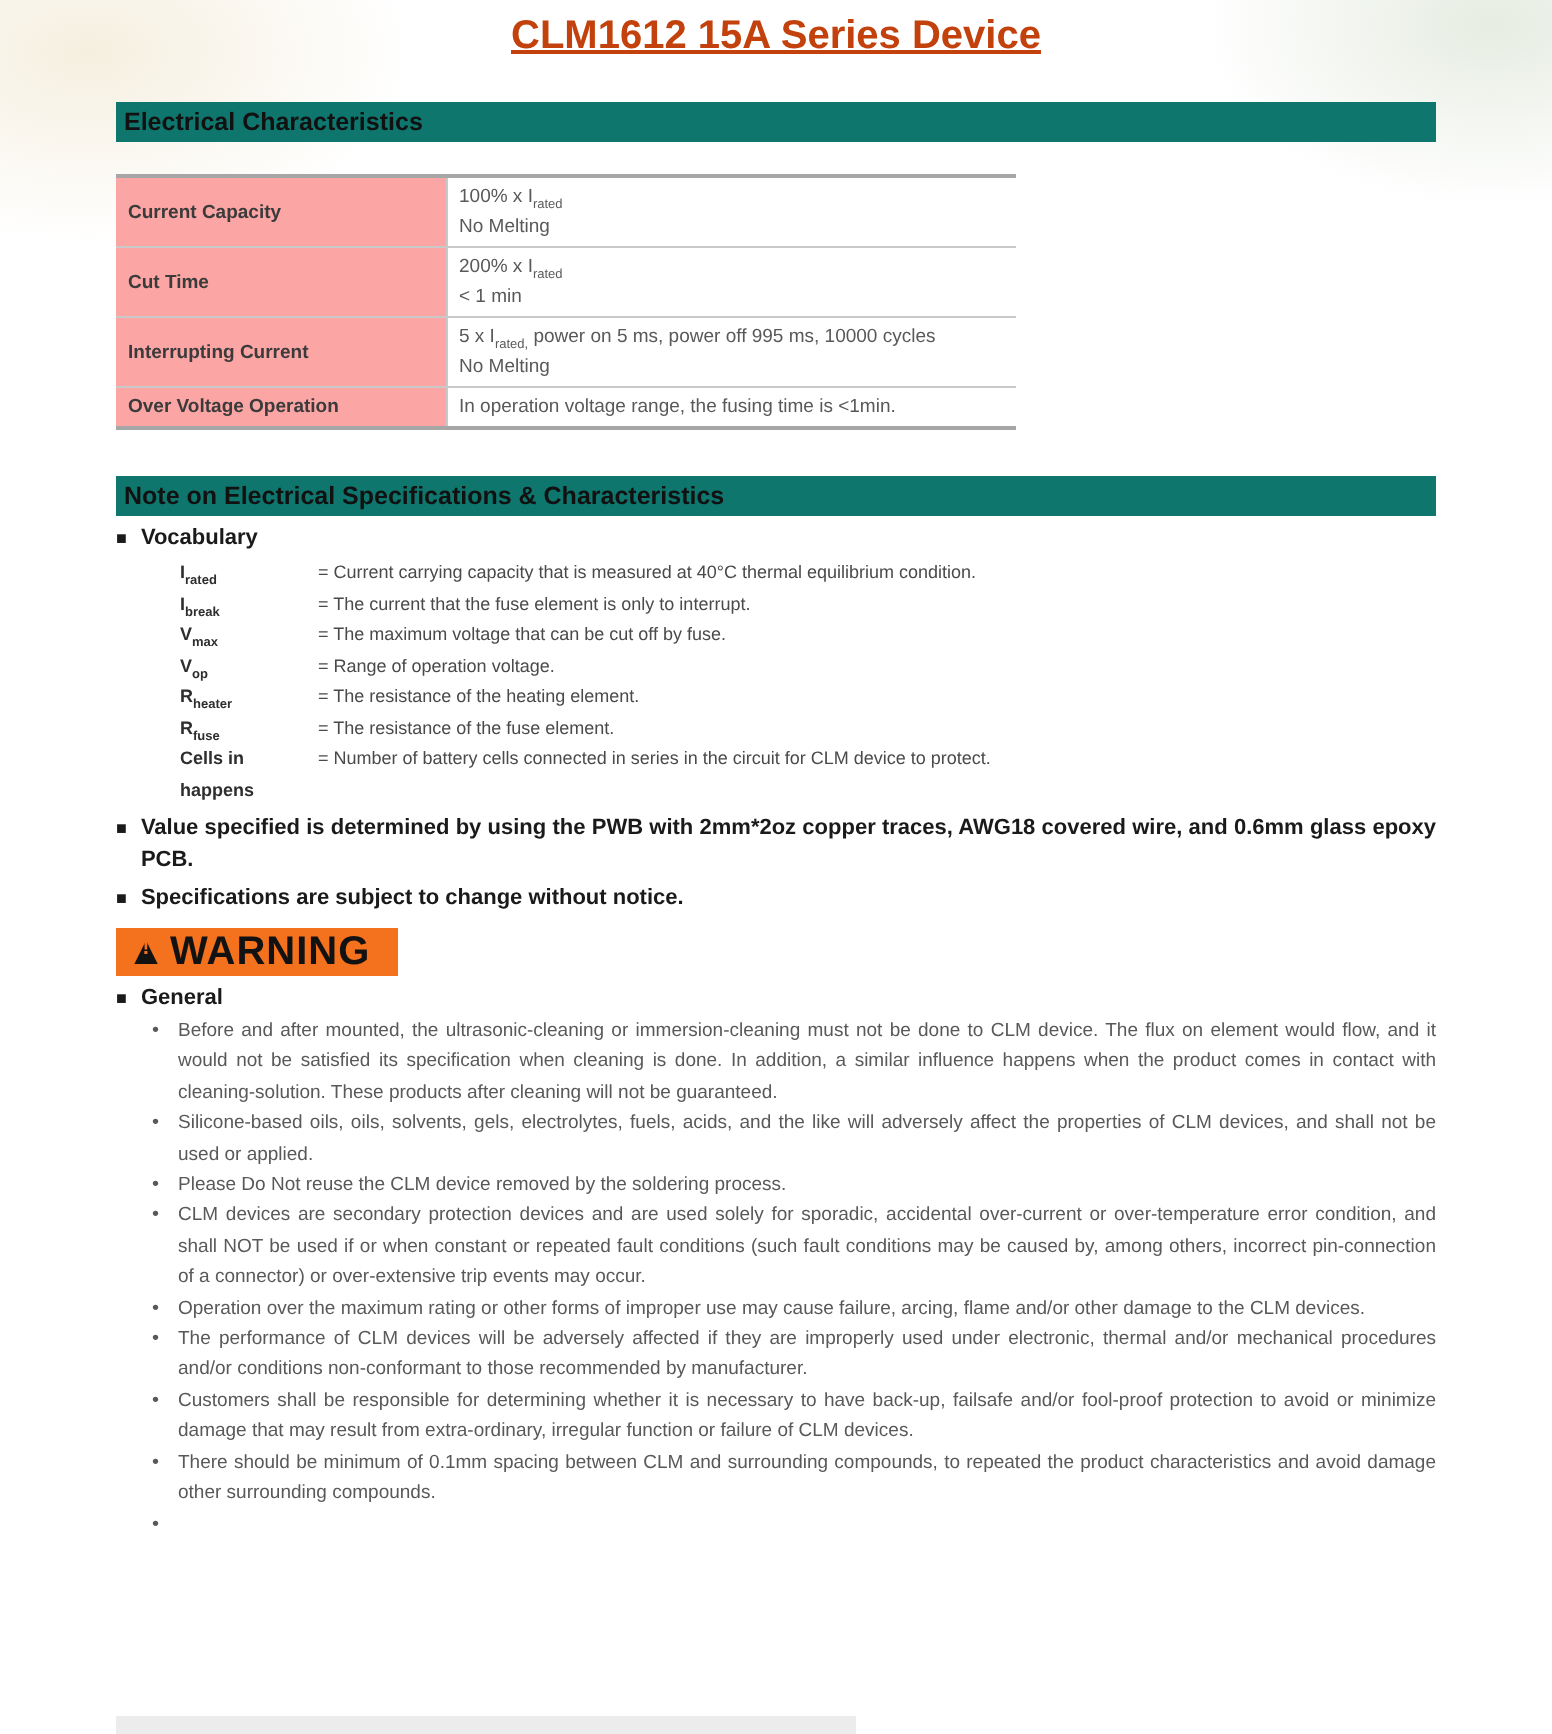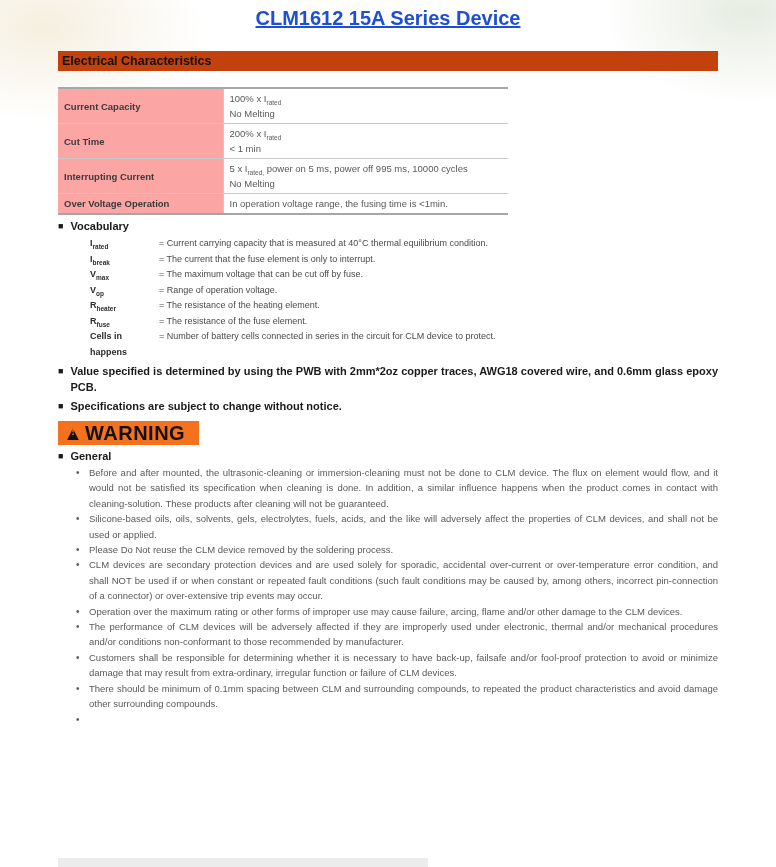--- a/index.html
+++ b/index.html
@@ -20,27 +20,27 @@
     right:0; top:0; width:200px; height:120px;
     background:radial-gradient(ellipse at 85% 10%, rgba(214,224,206,0.6), rgba(255,255,255,0) 60%);
   }
   .content { position:relative; z-index:1; padding:0 58px; }
 
   .page-title {
     margin-top:7px;
     text-align:center;
     font-size:20px;
     font-weight:bold;
-    color:#1d4ed8;
+    color:#c2410c;
     text-decoration:underline;
     letter-spacing:0px;
   }
 
   .section-bar {
-    background:#c2410c;
+    background:#0f766e;
     height:20px;
     line-height:20px;
     padding-left:4px;
     font-size:12.5px;
     font-weight:bold;
     color:#111111;
   }
   .bar-electrical { margin-top:21px; }
   .bar-note { margin-top:23px; }
 
@@ -185,20 +185,21 @@
     </tr>
     <tr>
       <td class="lbl">Over Voltage Operation</td>
       <td class="val">
         <div class="val-line"><span>In operation voltage range, the fusing time is &lt;1min.</span></div>
       </td>
     </tr>
   </tbody>
     </table>
 
+  <div class="section-bar bar-note">Note on Electrical Specifications &amp; Characteristics</div>
 
   <div class="sq-head">
     <span class="sq">■</span>
     <span>Vocabulary</span>
   </div>
 
   <div class="vocab-list">
     <div class="vocab-row">
       <span class="vocab-term"><span>I</span><sub class="tiny">rated</sub></span>
       <span class="vocab-def">= Current carrying capacity that is measured at 40°C thermal equilibrium condition.</span>

